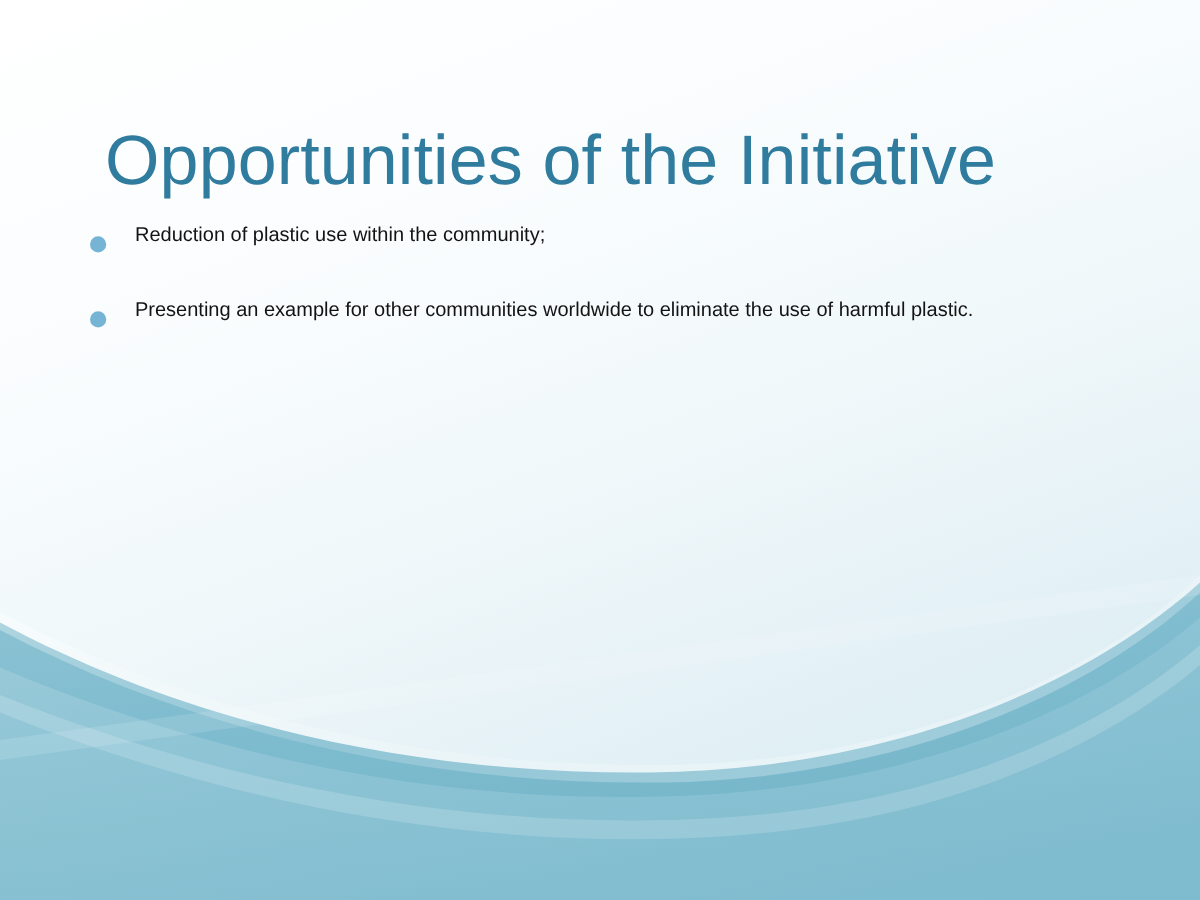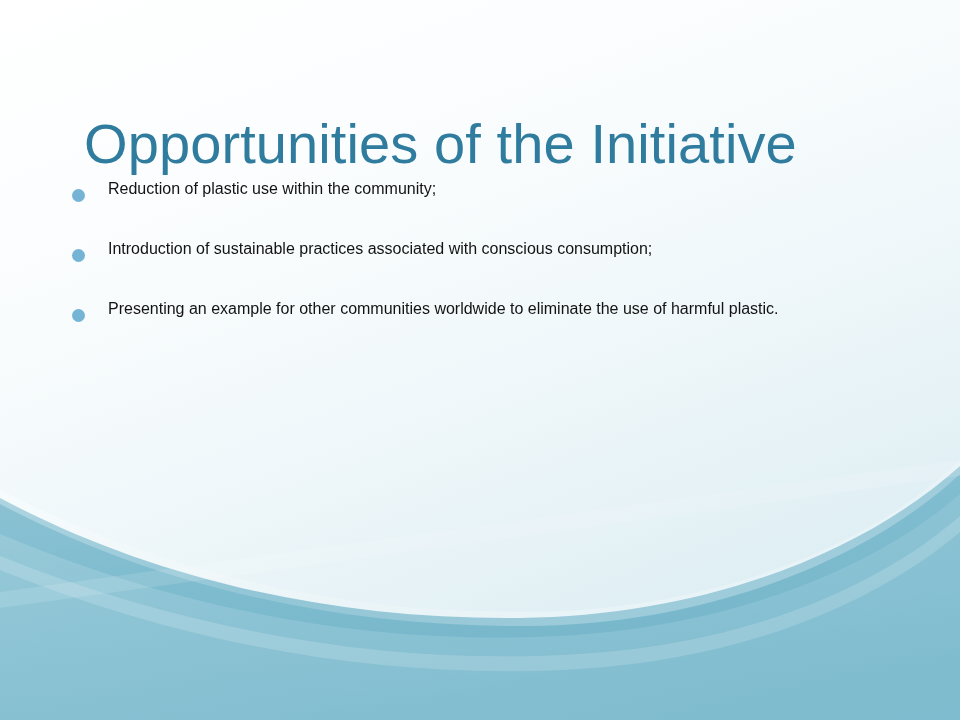--- a/index.html
+++ b/index.html
@@ -29,21 +29,21 @@
     bottom: 0;
     width: 960px;
     height: 260px;
     pointer-events: none;
   }
 
   
   #title {
     position: absolute;
     left: 84px;
-    top: 76px;
+    top: 60px;
     width: 800px;
     font-size: 56px;
     font-weight: normal;
     letter-spacing: 0.1px;
     color: #2f7c9e;
     line-height: 1.08;
     white-space: nowrap;
   }
 
   
@@ -115,24 +115,20 @@
 
   <h1 id="title">Opportunities of the Initiative</h1>
 
   <ul id="bullet-list">
 
     <li class="bullet-item">
       <span class="bullet-marker"></span>
       <span class="bullet-text">Reduction of plastic use within the community;</span>
     </li>
 
-    <li class="bullet-item">
-      <span class="bullet-marker"></span>
-      <span class="bullet-text">Introduction of sustainable practices associated with conscious consumption;</span>
-    </li>
 
 
     <li class="bullet-item">
       <span class="bullet-marker"></span>
       <span class="bullet-text">Presenting an example for other communities worldwide to eliminate the use of harmful plastic.</span>
     </li>
 
   </ul>
 </div>
 

